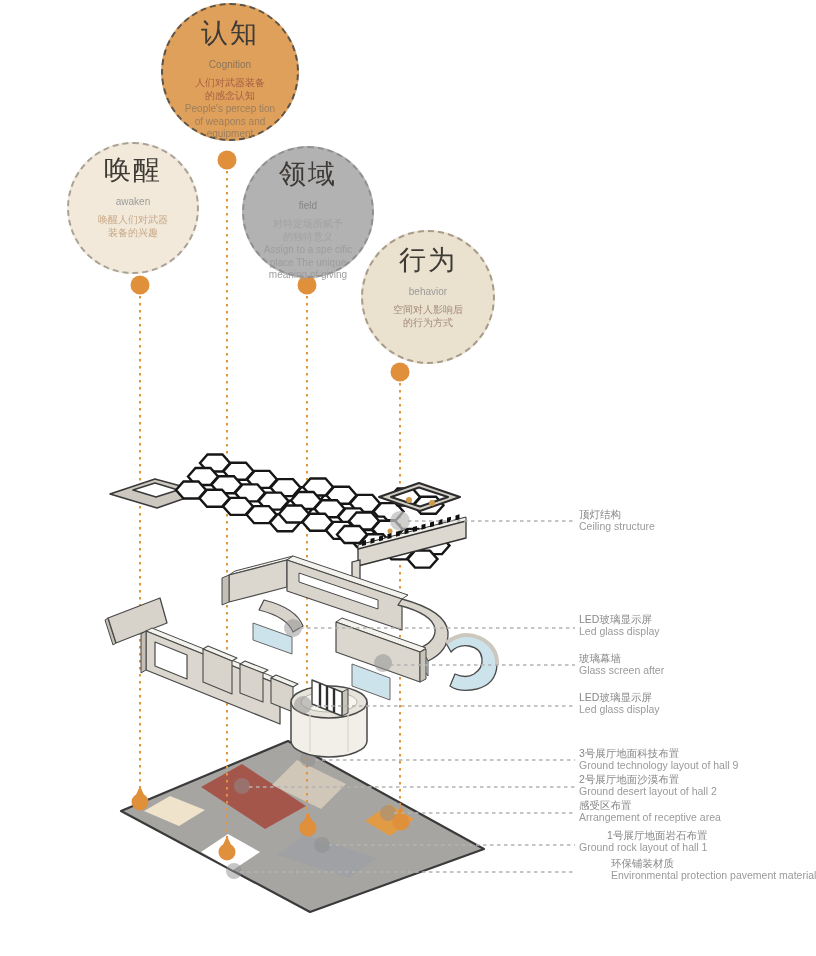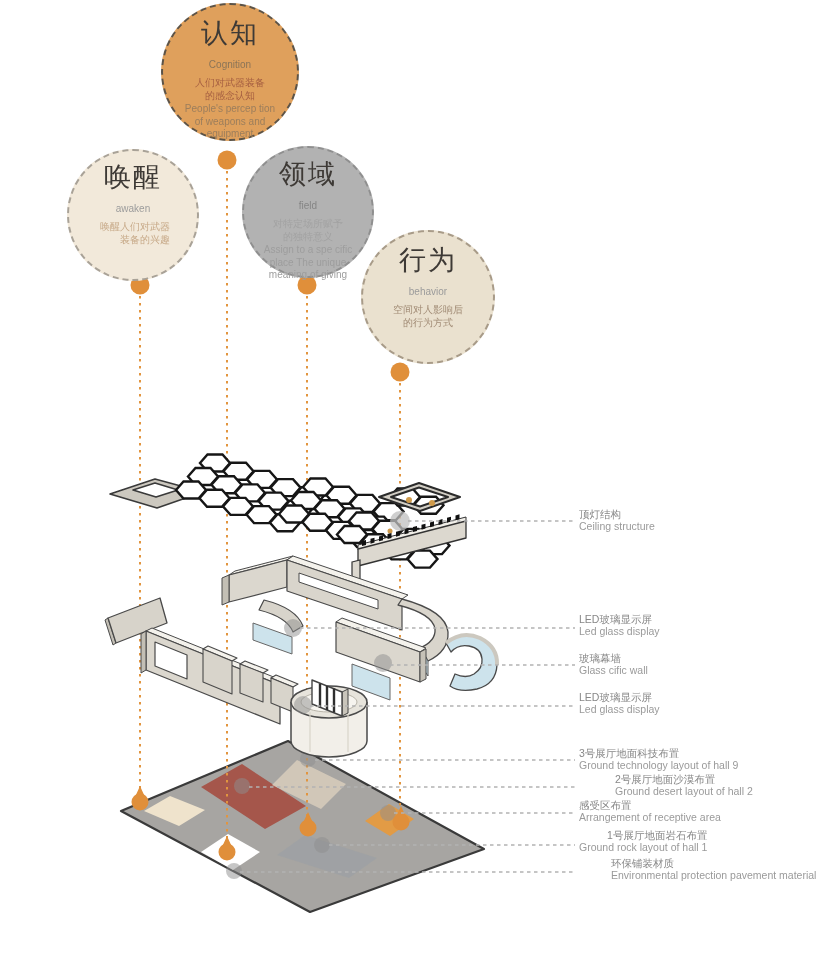--- a/index.html
+++ b/index.html
@@ -12,38 +12,38 @@
            display:flex;flex-direction:column;align-items:center;text-align:center;}
   .concept .t{font-size:27px;letter-spacing:2px;color:#3e3a36;line-height:30px;}
   .concept .s{font-size:10px;margin-top:11px;}
   .concept .dzh{font-size:10px;line-height:12.5px;margin-top:7px;width:74px;}
   .concept .den{font-size:10px;line-height:12.5px;margin-top:1px;width:96px;}
 
   .c-cognition{left:161px;top:3px;width:138px;height:138px;background:#DFA05C;
                border:2px dashed #5C5347;padding-top:13px;}
   .c-cognition .s{color:#8A7457;} .c-cognition .dzh{color:#A65F41;} .c-cognition .den{color:#9C7E5C;}
 
-  .c-awaken{left:67px;top:149px;width:132px;height:132px;background:#F2E9DA;
-            border:2px dashed #A9A297;padding-top:11px;text-align:right;}
+  .c-awaken{left:67px;top:142px;width:132px;height:132px;background:#F2E9DA;
+            border:2px dashed #A9A297;padding-top:11px;}
   .c-awaken .s{color:#9C9C9C;} .c-awaken .dzh{color:#C7A988;} .c-awaken .den{color:#ABABAB;}
 
   .c-field{left:242px;top:146px;width:132px;height:132px;background:#B2B2B2;
            border:2px dashed #8F8F8F;padding-top:11px;}
   .c-field .s{color:#858585;} .c-field .dzh{color:#a2a2a2;} .c-field .den{color:#9D9D9D;}
 
   .c-behavior{left:361px;top:230px;width:134px;height:134px;background:#EAE1CF;
               border:2px dashed #A89B88;padding-top:13px;}
   .c-behavior .s{color:#9B9B9B;} .c-behavior .dzh{color:#A18B75;} .c-behavior .den{color:#A6A6A6;}
 
   
   .annotation{position:absolute;left:579px;font-size:10.5px;line-height:11.5px;
               color:#878787;white-space:nowrap;}
   .annotation .en{display:block;color:#9A9A9A;}
   .a1{top:509px;} .a2{top:614px;} .a3{top:653px;} .a4{top:692px;}
-  .a5{top:748px;} .a6{top:774px;margin-left:36px;} .a7{top:800px;} .a8{top:830px;text-align:right;} .a9{top:858px;margin-left:32px;}
+  .a5{top:748px;} .a6{top:774px;} .a7{top:800px;} .a8{top:830px;text-align:right;} .a9{top:858px;margin-left:32px;}
 </style>
 </head>
 <body>
 
 <div class="stage">
 
   <svg id="model-svg" width="816" height="956" viewBox="0 0 816 956">
 
     <g>
       <polygon points="288,741 484,849 310,912 121,811" fill="#A7A5A2" stroke="#3A3A3A" stroke-width="2.2" stroke-linejoin="round"></polygon>
@@ -277,21 +277,21 @@
   <div class="annotation a1">
     <span class="zh">顶灯结构</span>
     <span class="en">Ceiling structure</span>
   </div>
   <div class="annotation a2">
     <span class="zh">LED玻璃显示屏</span>
     <span class="en">Led glass display</span>
   </div>
   <div class="annotation a3">
     <span class="zh">玻璃幕墙</span>
-    <span class="en">Glass cific wall</span>
+    <span class="en">Glass screen after</span>
   </div>
   <div class="annotation a4">
     <span class="zh">LED玻璃显示屏</span>
     <span class="en">Led glass display</span>
   </div>
   <div class="annotation a5">
     <span class="zh">3号展厅地面科技布置</span>
     <span class="en">Ground technology layout of hall 9</span>
   </div>
   <div class="annotation a6">

